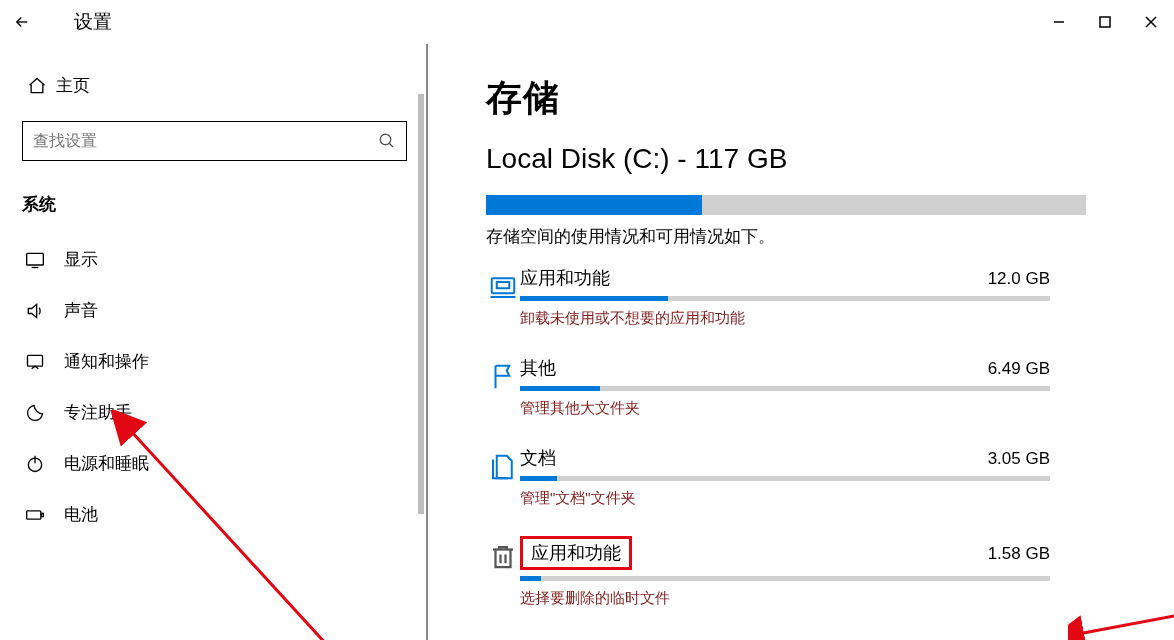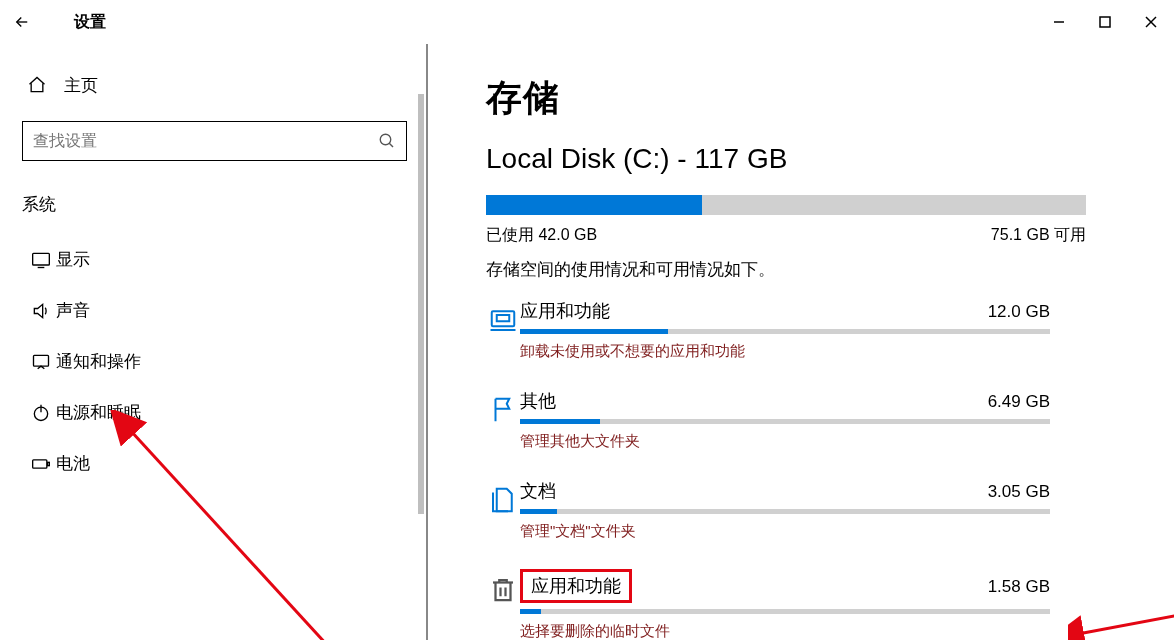--- a/index.html
+++ b/index.html
@@ -9,56 +9,56 @@
     height: 44px;
     display: flex;
     align-items: center;
     background: #fff;
   }
   .back-btn {
     width: 44px; height: 44px;
     display:flex; align-items:center; justify-content:center;
     cursor:pointer;
   }
-  .app-title { font-size: 16px; padding-left: 30px; color:#000;font-weight:bold; }
+  .app-title { font-size: 19px; padding-left: 30px; color:#000; }
   .window-controls { margin-left:auto; display:flex; }
   .win-ctrl { width: 46px; height:44px; display:flex; align-items:center; justify-content:center; cursor:pointer; }
 
   .content { display:flex; height: calc(640px - 44px); }
 
   .sidebar {
     width: 428px;
     background: #fff;
     border-right: 2px solid #888;
     position: relative;
     padding-top: 20px;
   }
   .sidebar-scroll-indicator {
     position:absolute; right:2px; top:50px; width:6px; height:420px; background:#bfbfbf;
   }
   .home-row {
-    display:flex; align-items:flex-start; gap:16px;
+    display:flex; align-items:center; gap:8px;
     padding: 10px 26px; cursor:pointer;
   }
   .home-row span { font-size:17px; }
   .search-wrap { padding: 14px 22px; }
   .search-box {
     width: 385px; height:40px;
     border:1.5px solid #000;
     display:flex; align-items:center;
     padding: 0 10px;
     background:#fff;
   }
   .search-box input {
     flex:1; border:none; outline:none; font-size:16px; background:transparent; color:#701a75;
   }
-  .section-label { font-size:17px; padding: 18px 22px 18px 22px; font-weight:400;}
+  .section-label { font-size:17px; padding: 18px 22px 18px 22px; font-weight:700;}
   .nav-item {
-    display:flex; align-items:center; gap:4px;
-    padding: 14px 10px; cursor:pointer; font-size:17px;margin-left:20px;
+    display:flex; align-items:center; gap:18px;
+    padding: 14px 24px; cursor:pointer; font-size:17px;
   }
   .nav-icon { width:22px; height:22px; display:flex; align-items:center; justify-content:center; color:#000;}
 
   .main {
     flex:1; padding: 30px 58px 0 58px;
     overflow:hidden;
     position:relative;
   }
   .main h1 { font-size:36px; font-weight:700; letter-spacing:1px; margin-bottom:20px;}
   .disk-title { font-size:28px; font-weight:400; margin-bottom:20px;}
@@ -184,20 +184,28 @@
     <div class="nav-item">
       <span class="nav-icon">
         <svg width="20" height="20" viewBox="0 0 24 24" fill="none" stroke="#000" stroke-width="1.6">
             <rect x="3" y="4" width="18" height="13" rx="1"></rect>
             <path d="M8 20l4-3 4 3"></path>
           </svg>
       </span>
       <span>通知和操作</span>
     </div>
 
+    <div class="nav-item">
+      <span class="nav-icon">
+        <svg width="20" height="20" viewBox="0 0 24 24" fill="none" stroke="#000" stroke-width="1.6">
+            <path d="M21 13A9 9 0 1111 3c0 5 5 10 10 10z"></path>
+          </svg>
+      </span>
+      <span>专注助手</span>
+    </div>
 
     <div class="nav-item">
       <span class="nav-icon">
         <svg width="20" height="20" viewBox="0 0 24 24" fill="none" stroke="#000" stroke-width="1.6">
             <circle cx="12" cy="13" r="8"></circle>
             <line x1="12" y1="2" x2="12" y2="11"></line>
           </svg>
       </span>
       <span>电源和睡眠</span>
     </div>
@@ -220,24 +228,20 @@
         </defs>
       <line x1="240" y1="260" x2="20" y2="20" stroke="#e30613" stroke-width="3" marker-end="url(#ah1)"></line>
     </svg>
   </div>
 
   <div class="main">
     <h1>存储</h1>
     <div class="disk-title">Local Disk (C:) - 117 GB</div>
     <div class="overall-bar">
       <div class="overall-fill" style="width:36%"></div>
-    </div>
-    <div class="usage-row">
-      <span>已使用 42.0 GB</span>
-      <span>75.1 GB 可用</span>
     </div>
     <div class="desc-line">存储空间的使用情况和可用情况如下。</div>
 
     <div class="cat-item">
       <div class="cat-icon">
         <svg width="30" height="30" viewBox="0 0 24 24" fill="none" stroke="#0078d7" stroke-width="1.6">
             <rect x="3" y="5" width="18" height="12" rx="1"></rect>
             <rect x="7" y="8" width="10" height="5"></rect>
             <line x1="2" y1="20" x2="22" y2="20"></line>
           </svg>

